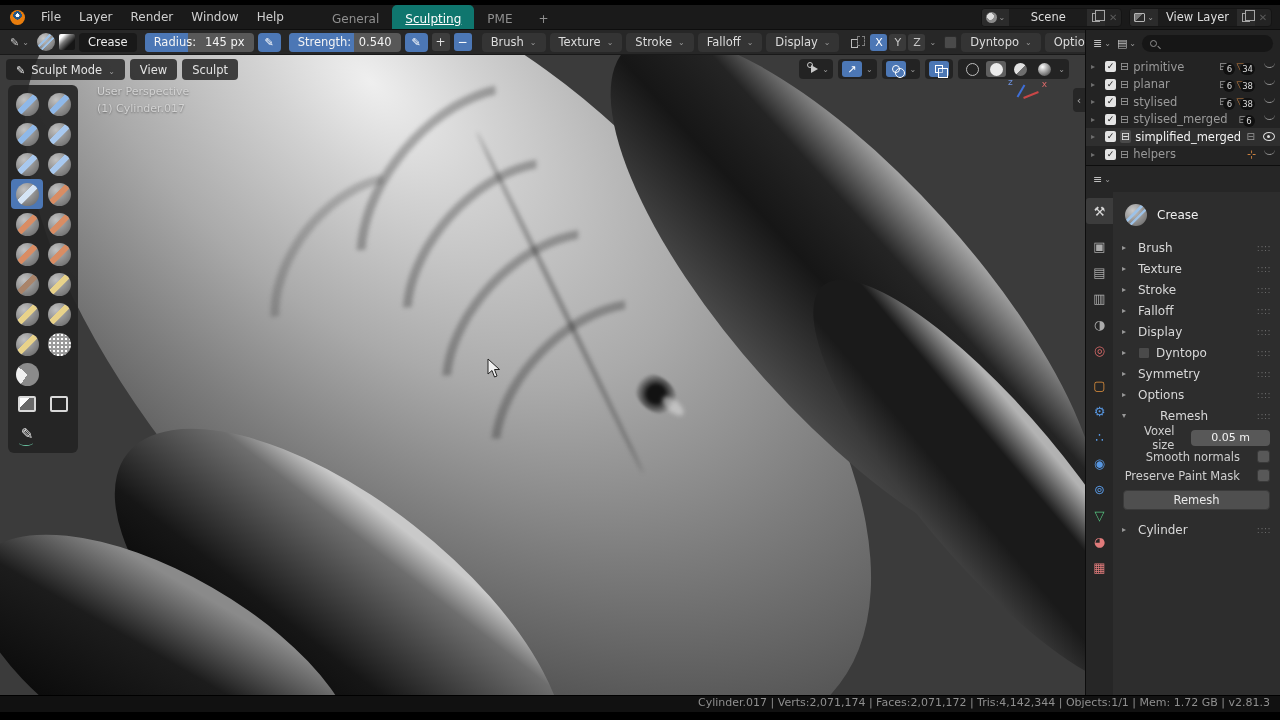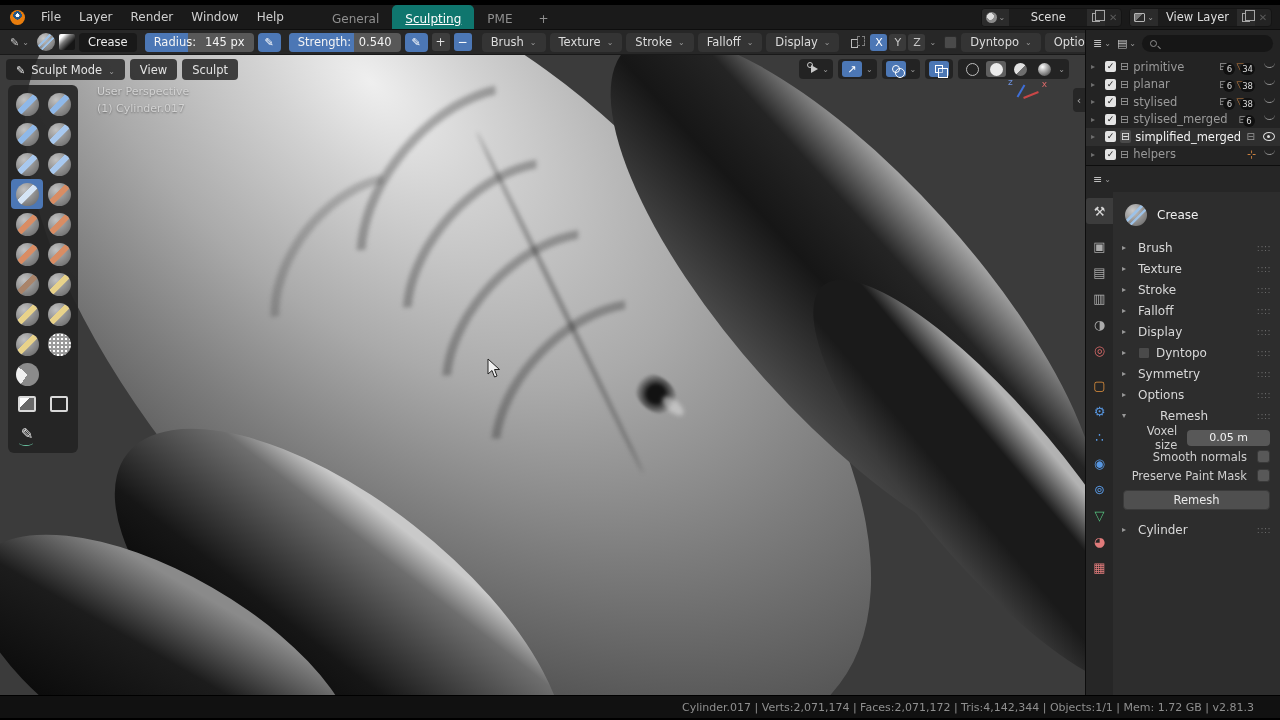--- a/index.html
+++ b/index.html
@@ -171,28 +171,28 @@
   .brush-head .bh-sphere{width:22px;height:22px;border-radius:50%;background:radial-gradient(circle at 35% 30%,#c9c9c9,#8a8a8a 60%,#606060);position:relative;overflow:hidden;}
   .brush-head .bh-sphere::after{content:"";position:absolute;inset:0;border-radius:50%;background:linear-gradient(135deg,transparent 38%,#9dc2e8 39% 47%,transparent 48% 56%,#9dc2e8 57% 63%,transparent 64%);}
   .brush-head .bh-label{color:#f0f0f0;font-size:12px;}
   .p-row{height:21px;display:flex;align-items:center;padding:0 9px;gap:6px;color:#d8d8d8;font-size:12px;}
   .p-row .tri{width:10px;color:#999;font-size:8px;}
   .p-row .tri.right::after{content:"▸";}
   .p-row .tri.down::after{content:"▾";}
   .p-row .dots{margin-left:auto;color:#6e6e6e;font-size:9px;letter-spacing:.5px;}
   .p-row .dots::after{content:"::::";}
   .remesh-body{padding:2px 10px 6px;}
-  .r-row{height:19px;display:flex;align-items:center;justify-content:flex-end;gap:10px;color:#cfcfcf;font-size:11.5px;}
+  .r-row{height:19px;display:flex;align-items:center;justify-content:flex-end;gap:17px;color:#cfcfcf;font-size:11.5px;}
   .r-label{text-align:right;}
   .vox-field{width:86px;height:16px;background:#585858;border-radius:4px;color:#f2f2f2;text-align:center;line-height:16px;font-size:11px;}
   .r-check{width:13px;height:13px;background:#585858;border:1px solid #3a3a3a;border-radius:3px;}
   .remesh-btn{margin:5px 0 3px;height:20px;background:#4f4f4f;border:1px solid #3a3a3a;border-radius:4px;color:#e8e8e8;display:flex;align-items:center;justify-content:center;font-size:11.5px;}
 
   
-  #statusbar{position:absolute;left:0;top:695px;right:0;height:23px;background:#111;border-top:1px solid #000;display:flex;justify-content:flex-end;align-items:center;padding-right:26px;color:#8f8f8f;font-size:11px;}
+  #statusbar{position:absolute;left:0;top:695px;right:0;height:17px;background:#111;border-top:1px solid #000;display:flex;justify-content:flex-end;align-items:flex-start;padding-right:10px;color:#8f8f8f;font-size:11px;}
 </style>
 </head>
 <body>
 
 <div id="topbar">
   <span class="blender-logo"></span>
   <div id="menubar" style="display:flex;">
       <div class="menu-item">File</div>
       <div class="menu-item">Layer</div>
       <div class="menu-item">Render</div>

